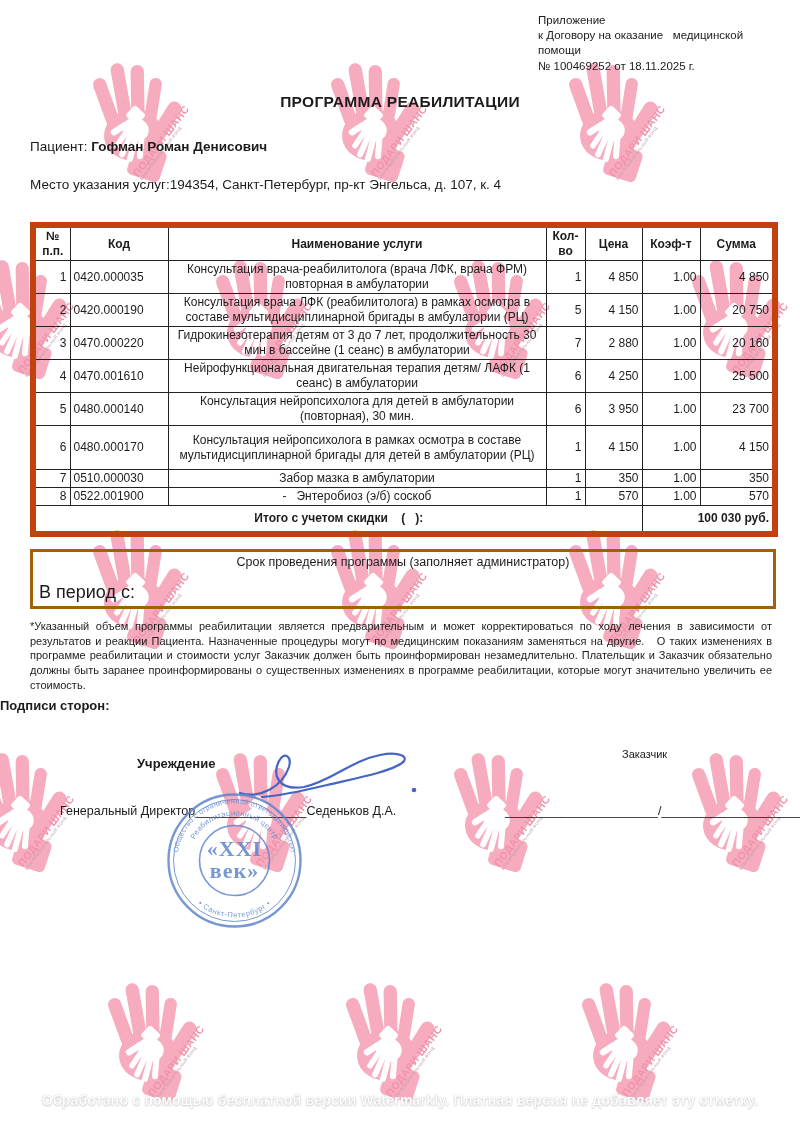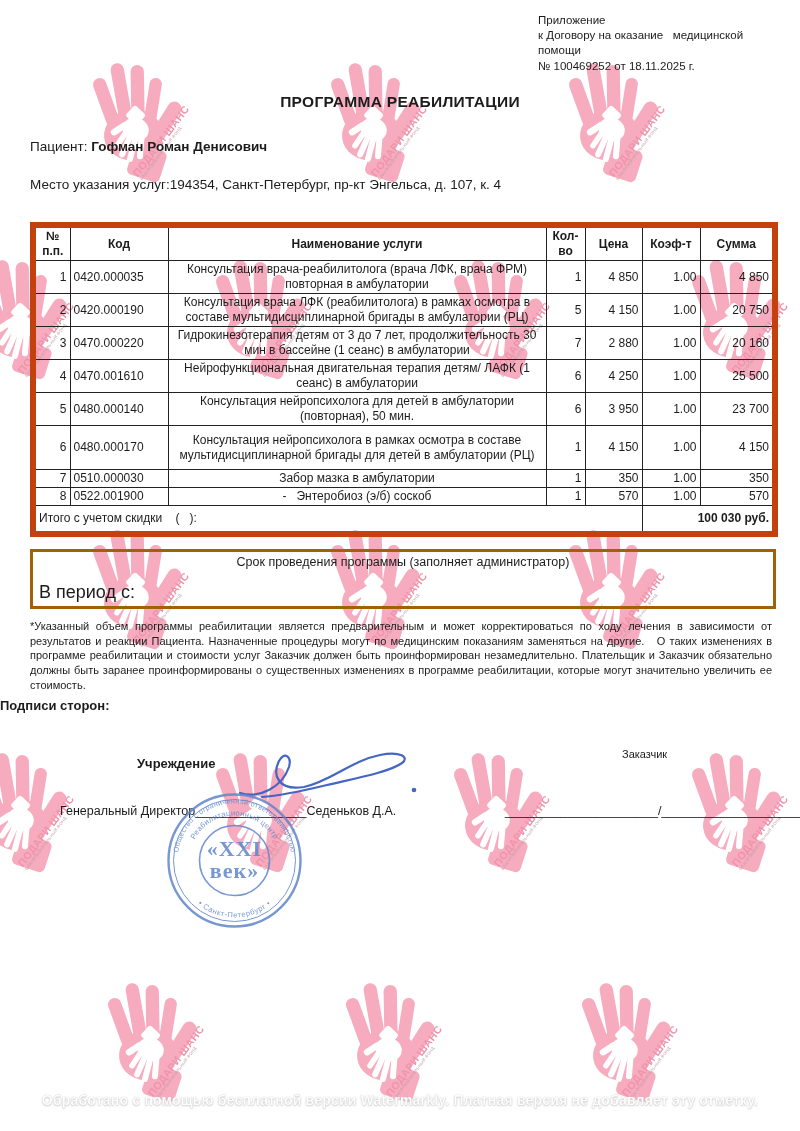--- a/index.html
+++ b/index.html
@@ -32,21 +32,21 @@
   
   table.services{position:absolute;left:30px;top:222px;width:742px;border-collapse:collapse;
     table-layout:fixed;border:6px solid #c2410c;}
   table.services th,table.services td{border:1px solid #222;font-size:12px;line-height:1.25;
     padding:1px 3px;vertical-align:middle;overflow:hidden;}
   table.services th{font-weight:bold;text-align:center;}
   td.c-num{text-align:right;padding-right:2px;}
   td.c-code{text-align:left;padding-left:3px;}
   td.c-service{text-align:center;padding-left:4px;}
   td.c-qty,td.c-price,td.c-coef,td.c-sum{text-align:right;padding-right:4px;white-space:nowrap;}
-  td.total-label{font-weight:normal;font-size:12.5px;padding-left:30px;border-right:1px solid #222;}
+  td.total-label{font-weight:bold;font-size:12.5px;padding-left:30px;border-right:1px solid #222;text-align:center;}
   td.total-value{font-weight:bold;font-size:12.5px;text-align:right;padding-right:4px;}
 
   
   .period-box{position:absolute;left:30px;top:549px;width:740px;height:54px;border:3px solid #a16207;}
   .period-title{position:absolute;left:0;top:3px;width:100%;text-align:center;font-size:12.5px;}
   .period-from{position:absolute;left:6px;top:30px;font-size:18px;}
 
   
   .disclaimer{position:absolute;left:30px;top:619px;width:742px;font-size:11px;line-height:1.33;
     text-align:justify;}
@@ -368,21 +368,21 @@
             <td class="c-code">0470.001610</td>
             <td class="c-service">Нейрофункциональная двигательная терапия детям/ ЛАФК (1 сеанс) в амбулатории</td>
             <td class="c-qty">6</td>
             <td class="c-price">4&nbsp;250</td>
             <td class="c-coef">1.00</td>
             <td class="c-sum">25&nbsp;500</td>
           </tr>
           <tr style="height: 32px;">
             <td class="c-num">5</td>
             <td class="c-code">0480.000140</td>
-            <td class="c-service">Консультация нейропсихолога для детей в амбулатории (повторная), 50 мин.</td>
+            <td class="c-service">Консультация нейропсихолога для детей в амбулатории (повторная), 30 мин.</td>
             <td class="c-qty">6</td>
             <td class="c-price">3&nbsp;950</td>
             <td class="c-coef">1.00</td>
             <td class="c-sum">23&nbsp;700</td>
           </tr>
           <tr style="height: 44px;">
             <td class="c-num">6</td>
             <td class="c-code">0480.000170</td>
             <td class="c-service">Консультация нейропсихолога в рамках осмотра в составе мультидисциплинарной бригады для детей в амбулатории (РЦ)</td>
             <td class="c-qty">1</td>

